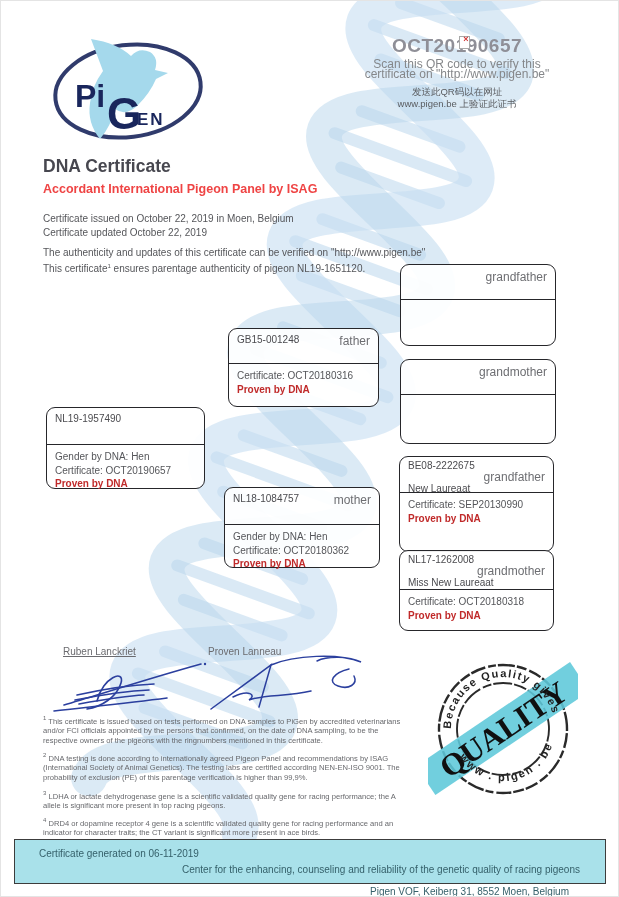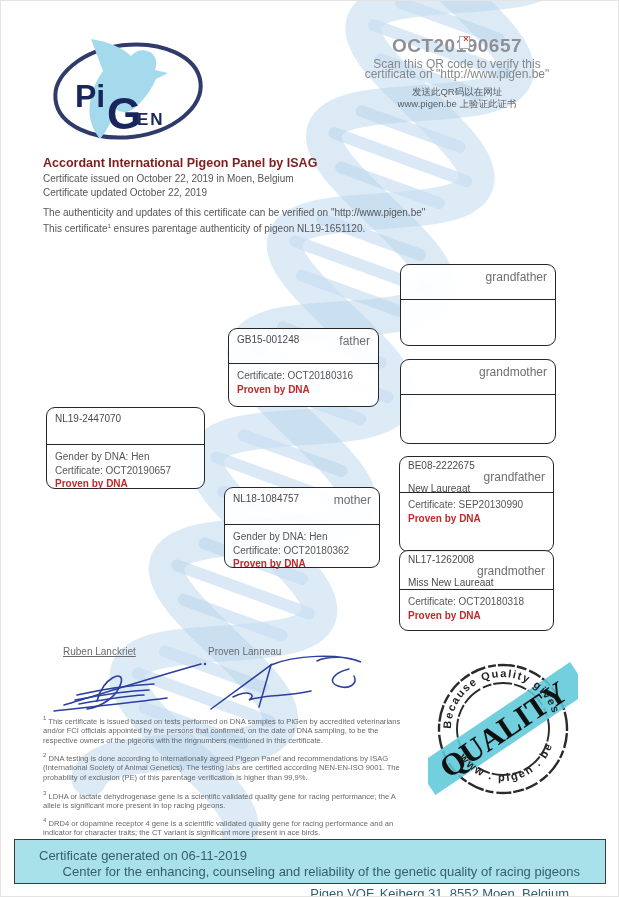--- a/index.html
+++ b/index.html
@@ -15,21 +15,21 @@
   .brokenimg{position:absolute;left:108px;top:1px;width:11px;height:13px;background:#fff;
              border:1px solid #a8a8a8;box-sizing:border-box;}
   .brokenimg::after{content:"\00d7";position:absolute;right:0px;top:-3px;color:#d03030;
              font-size:9px;font-weight:bold;}
   .qrnote{margin-top:2px;font-size:12px;line-height:10px;color:#85878a;}
   .qrcn{margin-top:7px;font-size:9.5px;font-weight:normal;line-height:11.5px;color:#5a5c60;}
 
   
   .titleblock{left:42px;top:155px;width:440px;color:#55565a;}
   .title{font-size:17.5px;font-weight:bold;color:#47474f;margin:0 0 5px 0;}
-  .subtitle{font-size:12.5px;font-weight:bold;color:#7f1d1d;margin:0 0 2px 0;}
+  .subtitle{font-size:12.5px;font-weight:bold;color:#ef4444;margin:0 0 16px 0;}
   .meta{font-size:10px;line-height:13.5px;}
   .metagap{height:7px;}
 
   
   .pbox{position:absolute;border:1.4px solid #26262a;border-radius:9px;
         background:rgba(255,255,255,.92);box-sizing:border-box;z-index:1;}
   .pbox .hdr{border-bottom:1.4px solid #26262a;padding:5px 8px 4px 8px;display:flex;
         justify-content:space-between;align-items:flex-start;}
   .pbox .hdr3{border-bottom:1.4px solid #26262a;padding:3px 8px 1px 8px;font-size:9.5px;line-height:11.5px;}
   .ring{font-size:10px;color:#4b4b4f;}
@@ -42,21 +42,21 @@
   
   .signame{font-size:10px;color:#6b6b6f;z-index:1;}
 
   
   .footnotes{left:42px;top:713px;width:364px;color:#67686c;font-size:7.6px;line-height:9.6px;}
   .footnotes p{margin:0 0 6px 0;}
   sup{font-size:6px;}
 
   
   .bar{left:13px;top:838px;width:592px;height:45px;background:#a9e1ea;border:1px solid #3c3c3c;
-       box-sizing:border-box;color:#35606a;font-size:13px;}
+       box-sizing:border-box;color:#35606a;font-size:10px;}
   .bar .gen{position:absolute;left:24px;top:8px;}
   .bar .addr{position:absolute;right:36px;top:8px;margin-top:38px;}
   .bar .center-line{position:absolute;right:25px;top:24px;}
 </style>
 </head>
 <body>
 
 <div class="page">
 
   <svg class="wm" width="619" height="897" viewBox="0 0 619 897">
@@ -84,20 +84,21 @@
       <div>Scan this QR code to verify this</div>
       <div>certificate on "http://www.pigen.be"</div>
     </div>
     <div class="qrcn">
       <div>发送此QR码以在网址</div>
       <div>www.pigen.be 上验证此证书</div>
     </div>
   </div>
 
   <div class="layer titleblock">
+    <div class="title">DNA Certificate</div>
     <div class="subtitle">Accordant International Pigeon Panel by ISAG</div>
     <div class="meta">Certificate issued on October 22, 2019 in Moen, Belgium</div>
     <div class="meta">Certificate updated October 22, 2019</div>
     <div class="metagap"></div>
     <div class="meta">The authenticity and updates of this certificate can be verified on "http://www.pigen.be"</div>
     <div class="meta"><span>This certificate</span><sup>1</sup><span> ensures parentage authenticity of pigeon NL19-1651120.</span></div>
   </div>
 
   <div class="pbox" style="left:399px;top:263px;width:156px;height:82px;">
     <div class="hdr" style="height:25px;">
@@ -121,21 +122,21 @@
         <span class="rel">father</span>
       </div>
     <div class="pbody">
       <div>Certificate: OCT20180316</div>
       <div class="proven">Proven by DNA</div>
     </div>
   </div>
 
   <div class="pbox" style="left:45px;top:406px;width:159px;height:82px;">
     <div class="hdr" style="height:27px;">
-        <span class="ring">NL19-2447070</span>
+        <span class="ring">NL19-1957490</span>
       </div>
     <div class="pbody">
       <div>Gender by DNA: Hen</div>
       <div>Certificate: OCT20190657</div>
       <div class="proven">Proven by DNA</div>
     </div>
   </div>
 
   <div class="pbox" style="left:223px;top:486px;width:156px;height:81px;">
     <div class="hdr" style="height:27px;">

